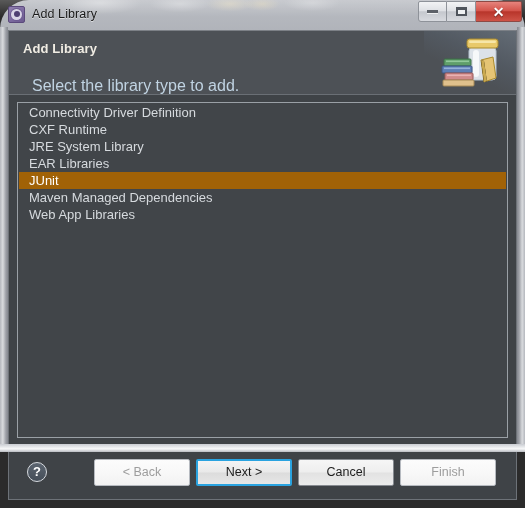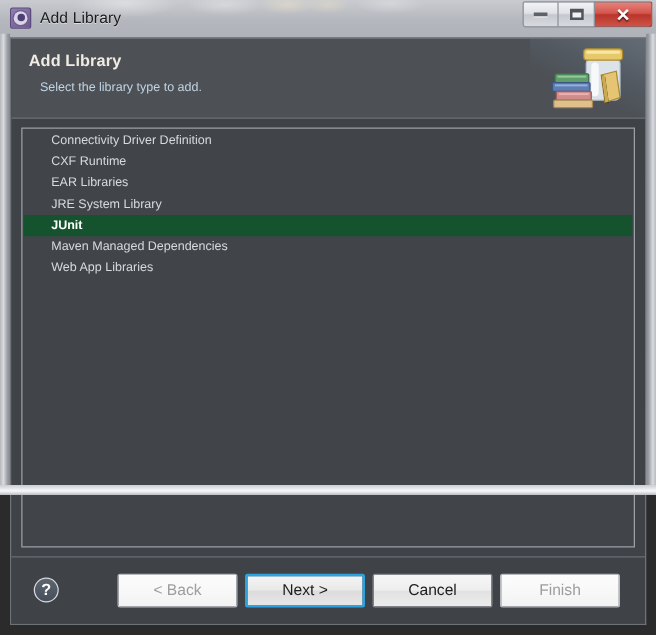--- a/index.html
+++ b/index.html
@@ -10,31 +10,32 @@
     height: 508px;
     overflow: hidden;
     font-family: "Liberation Sans", sans-serif;
     background: #2b2b2b;
   }
 
   
   .window {
     position: relative;
     width: 525px;
-    height: 396px;
+    height: 452px;
     background: linear-gradient(180deg,
         #b9bcc2 0%,
         #a7aab1 14%,
         #9a9da4 26%,
         #8e9198 40%,
         #7f838b 55%,
         #9fa3aa 72%,
         #c6c9cf 88%,
         #e9ebee 100%);
     padding: 0;
+    border-radius: 29px;
   }
 
   
   .title-gloss {
     position: absolute;
     top: 0; left: 0; right: 0; height: 28px;
     pointer-events: none;
     background:
       radial-gradient(ellipse 60px 16px at 100px 3px, rgba(255,255,255,.38), rgba(255,255,255,0) 70%),
       radial-gradient(ellipse 44px 12px at 180px 4px, rgba(255,255,255,.30), rgba(255,255,255,0) 70%),
@@ -166,23 +167,23 @@
     padding: 10px 0 0 14px;
     overflow: hidden;
   }
   .banner-title {
     font-size: 13px;
     font-weight: bold;
     color: #f0ece3;
     letter-spacing: .1px;
   }
   .banner-desc {
-    margin-top: 9px;
+    margin-top: 21px;
     margin-left: 9px;
-    font-size: 10px;
+    font-size: 16px;
     color: #c0d3e2;
   }
   .banner-icon {
     position: absolute;
     right: 8px;
     top: 2px;
     width: 72px;
     height: 60px;
   }
   .banner-sheen {
@@ -204,30 +205,29 @@
   }
   .list-inner {
     position: absolute;
     inset: 1px;
     background: #414549;
     overflow: hidden;
   }
   .list-item {
     height: 17px;
     line-height: 17px;
-    padding-left: 22px;
-    font-size: 10px;
+    padding-left: 10px;
+    font-size: 13px;
     color: #d6dade;
     white-space: nowrap;
     overflow: hidden;
   }
   .list-item.selected {
-    background: #14532d;
+    background: #a16207;
     color: #ffffff;
-    font-weight: bold;
   }
 
   
   .button-bar {
     flex: 0 0 54px;
     height: 54px;
     border-top: 1px solid #6a6f75;
     margin-top: 7px;
     position: relative;
     background: #3f4347;
@@ -359,22 +359,22 @@
           <rect x="11" y="41.5" width="24" height="1.6" fill="#efbcbc" opacity="0.8"></rect>
           <rect x="7" y="47" width="31" height="6" rx="1" fill="#dfc08c" stroke="#a68a57" stroke-width="1"></rect>
         </g>
       </svg>
     </div>
 
     <div class="list-wrap">
       <div class="list-inner" id="list-inner">
           <div class="list-item">Connectivity Driver Definition</div>
           <div class="list-item">CXF Runtime</div>
+          <div class="list-item">JRE System Library</div>
           <div class="list-item">EAR Libraries</div>
-          <div class="list-item">JRE System Library</div>
           <div class="list-item selected">JUnit</div>
           <div class="list-item">Maven Managed Dependencies</div>
           <div class="list-item">Web App Libraries</div>
         </div>
     </div>
 
     <div class="button-bar">
       <div class="help-icon">?</div>
       <div class="btn-row">
         <div class="btn disabled">&lt; Back</div>

